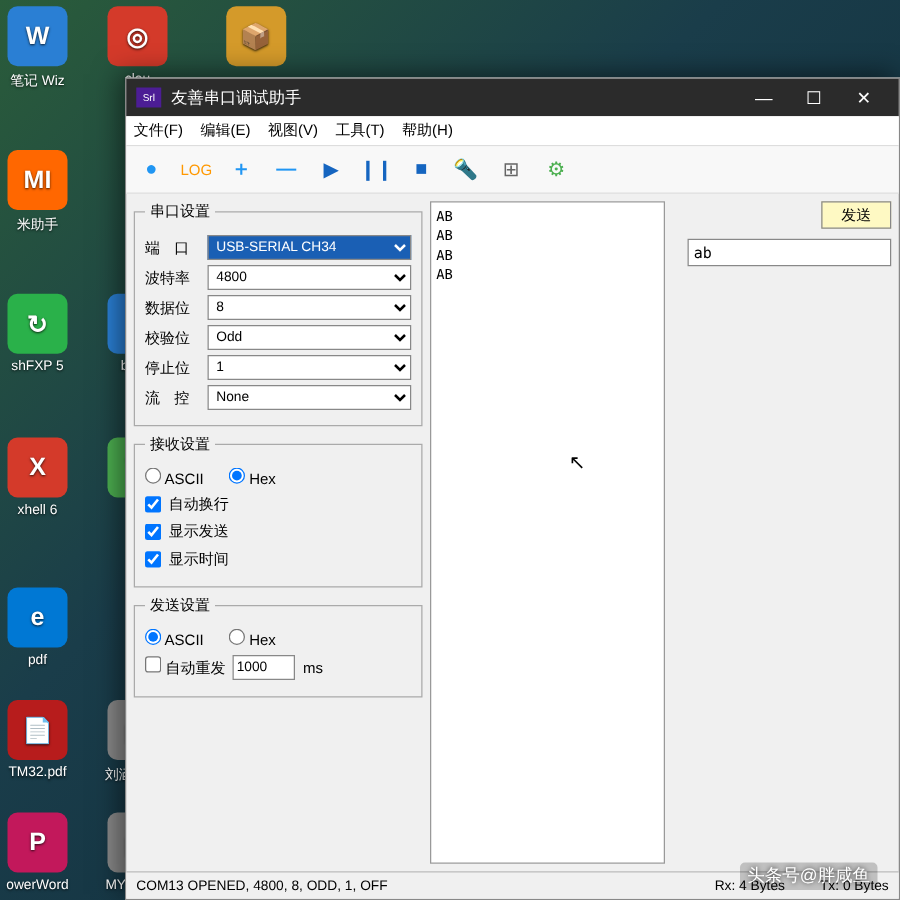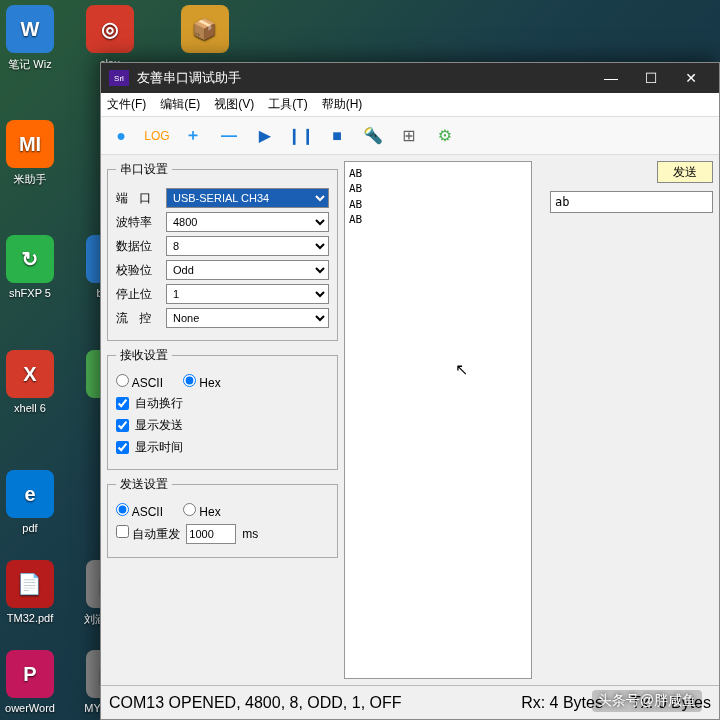--- a/index.html
+++ b/index.html
@@ -27,21 +27,21 @@
 select.hl { background: #1a5fb4; color: #fff; }
 .radio-group { display: flex; gap: 20px; margin: 4px 0; align-items: center; }
 .chk { display: flex; align-items: center; gap: 6px; margin: 5px 0; }
 .chk input[type=text] { width: 50px; flex: none; }
 .right { flex: 1; display: flex; flex-direction: row; gap: 18px; min-height:0; }
 .recv-area { flex: 1; background: #fff; border: 1px solid #999; padding: 4px; font-family: monospace; font-size: 11px; white-space: pre; line-height: 1.4; overflow: hidden; }
 .send-row { display: flex; gap: 8px; }
 .send-input { flex: 1; height: 22px; border: 1px solid #888; font-size: 12px; padding: 0 4px; font-family: monospace; }
 .send-btn { width: 56px; height: 22px; border: 1px solid #888; background: #fef9c3; font-size: 12px; align-self: flex-end; margin-bottom: 4px; }
 .send-block { display:flex; flex-direction:column; align-items:flex-end; gap:4px; }
-.statusbar { height: 34px; background: #f0f0f0; border-top: 1px solid #bbb; display: flex; align-items: center; font-size: 16px; padding: 0 8px; gap: 28px; }
+.statusbar { height: 22px; background: #f0f0f0; border-top: 1px solid #bbb; display: flex; align-items: center; font-size: 11px; padding: 0 8px; gap: 28px; }
 .statusbar span:nth-child(2){ margin-left:auto; }
 .watermark { position: absolute; bottom: 8px; right: 18px; color: #fff; font-size: 14px; text-shadow: 0 0 4px rgba(0,0,0,0.8); background: rgba(0,0,0,0.2); padding: 2px 6px; border-radius: 4px; pointer-events:none; }
 .cursor { position: absolute; left: 455px; top: 360px; font-size: 16px; color: #000; pointer-events:none; }
 </style>
 </head>
 <body>
 
 <div class="desktop" id="desktop">
     <div class="desktop-icon" style="left: 0px; top: 5px;">
       <div class="ico" style="background:#2a7fd4">W</div>

